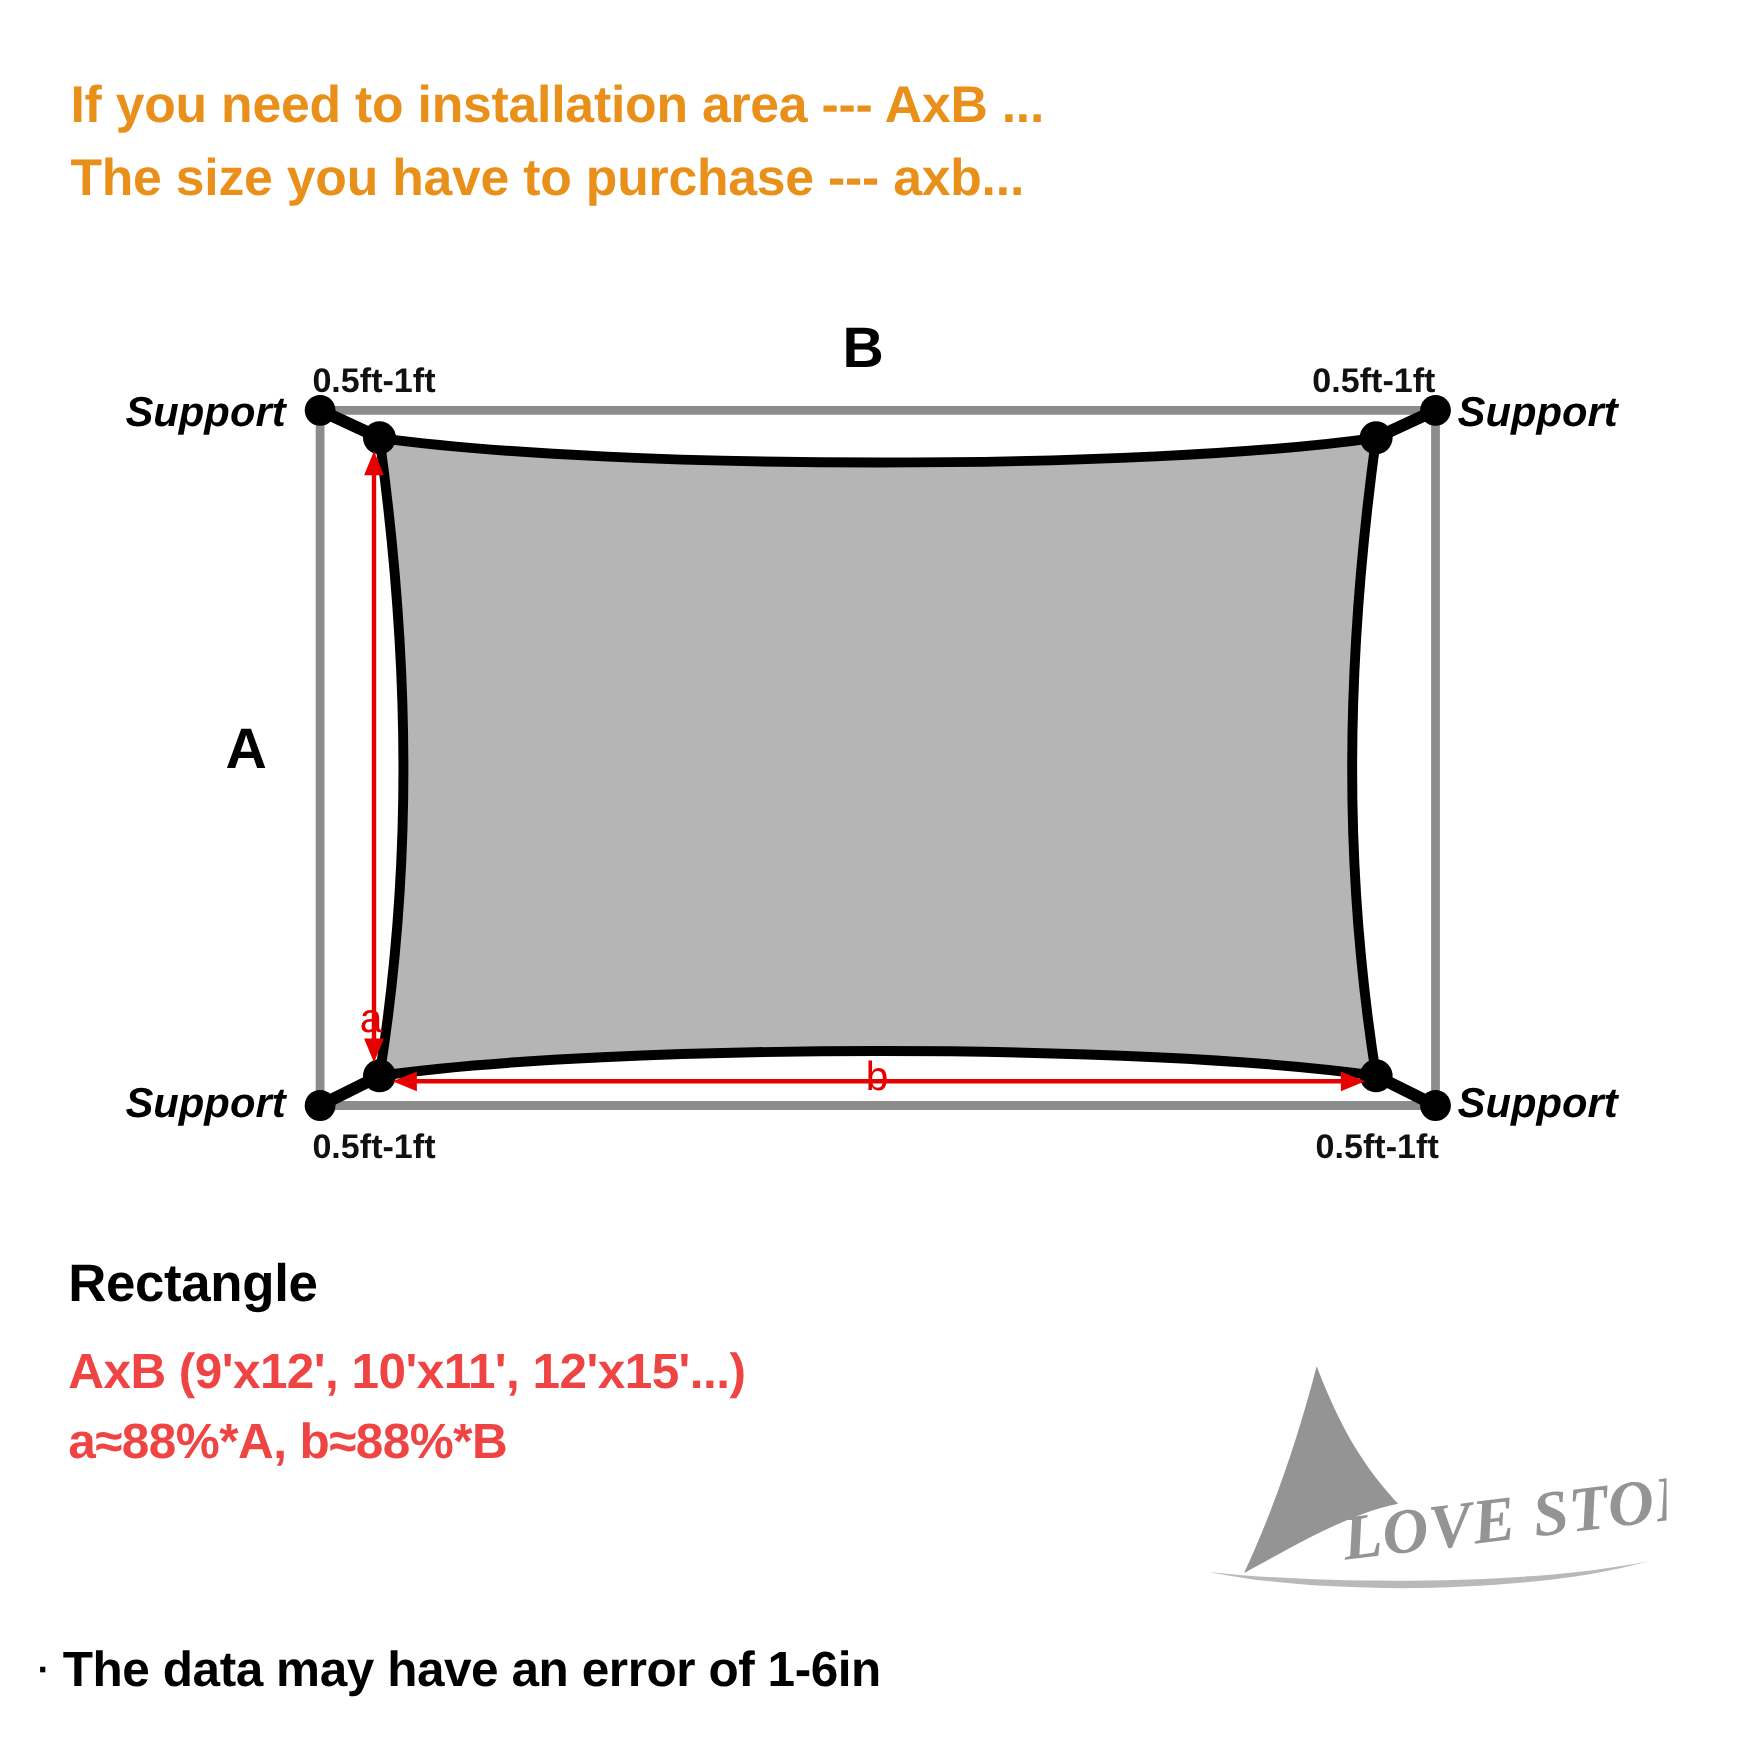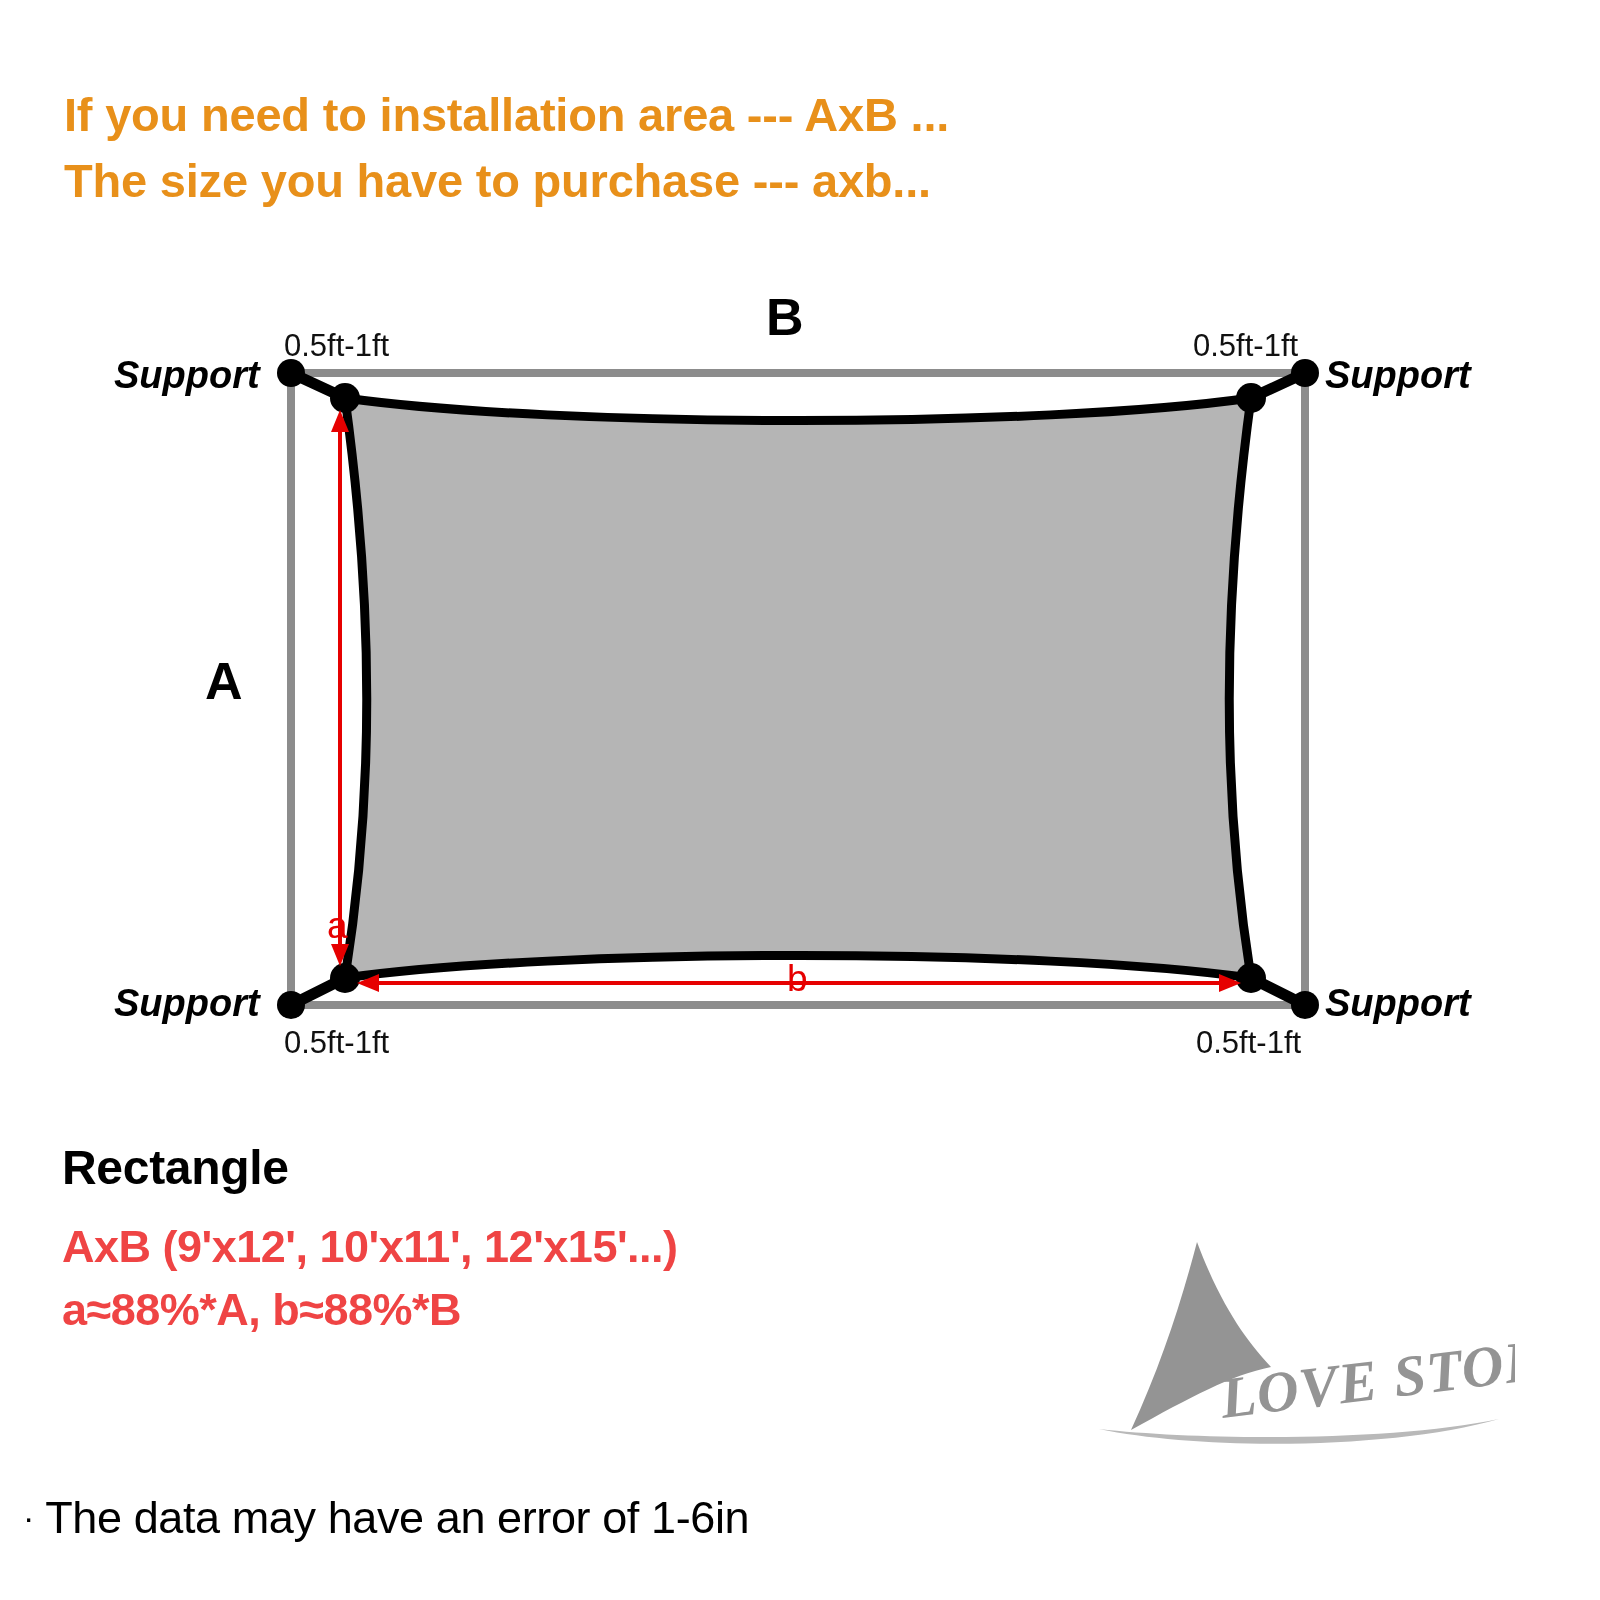--- a/index.html
+++ b/index.html
@@ -15,21 +15,20 @@
     overflow: hidden;
     font-family: "Liberation Sans", sans-serif;
   }
 
   
   #header {
     position: absolute;
     left: 64px;
     top: 62px;
     width: 1300px;
-    margin-top: 20px;
   }
   .header-line {
     color: #E8901A;
     font-weight: bold;
     font-size: 47px;
     line-height: 66px;
     white-space: nowrap;
     letter-spacing: -0.2px;
   }
 
@@ -51,21 +50,21 @@
     position: absolute;
     font-weight: bold;
     color: #000000;
     white-space: nowrap;
   }
   .lbl-support { font-size: 38px; font-style: italic; }
   .lbl-big     { font-size: 52px; }
   .lbl-small {
     position: absolute;
     font-size: 31px;
-    font-weight: normal;
+    font-weight: bold;
     color: #111111;
     white-space: nowrap;
   }
   .lbl-dim {
     position: absolute;
     font-size: 37px;
     font-weight: normal;
     color: #E60000;
     white-space: nowrap;
   }
@@ -105,24 +104,24 @@
     font-size: 45px;
     font-weight: bold;
     color: #ef4444;
     line-height: 63px;
     white-space: nowrap;
     letter-spacing: -0.5px;
   }
 
   #footer-note {
     position: absolute;
-    left: 23px;
+    left: 34px;
     top: 1492px;
     font-size: 45px;
-    font-weight: normal;
+    font-weight: bold;
     color: #000000;
     white-space: nowrap;
     letter-spacing: -0.4px;
   }
   #footer-note .bullet { font-size: 34px; vertical-align: 4px; }
 
   
   #logo {
     position: absolute;
     left: 1095px;

